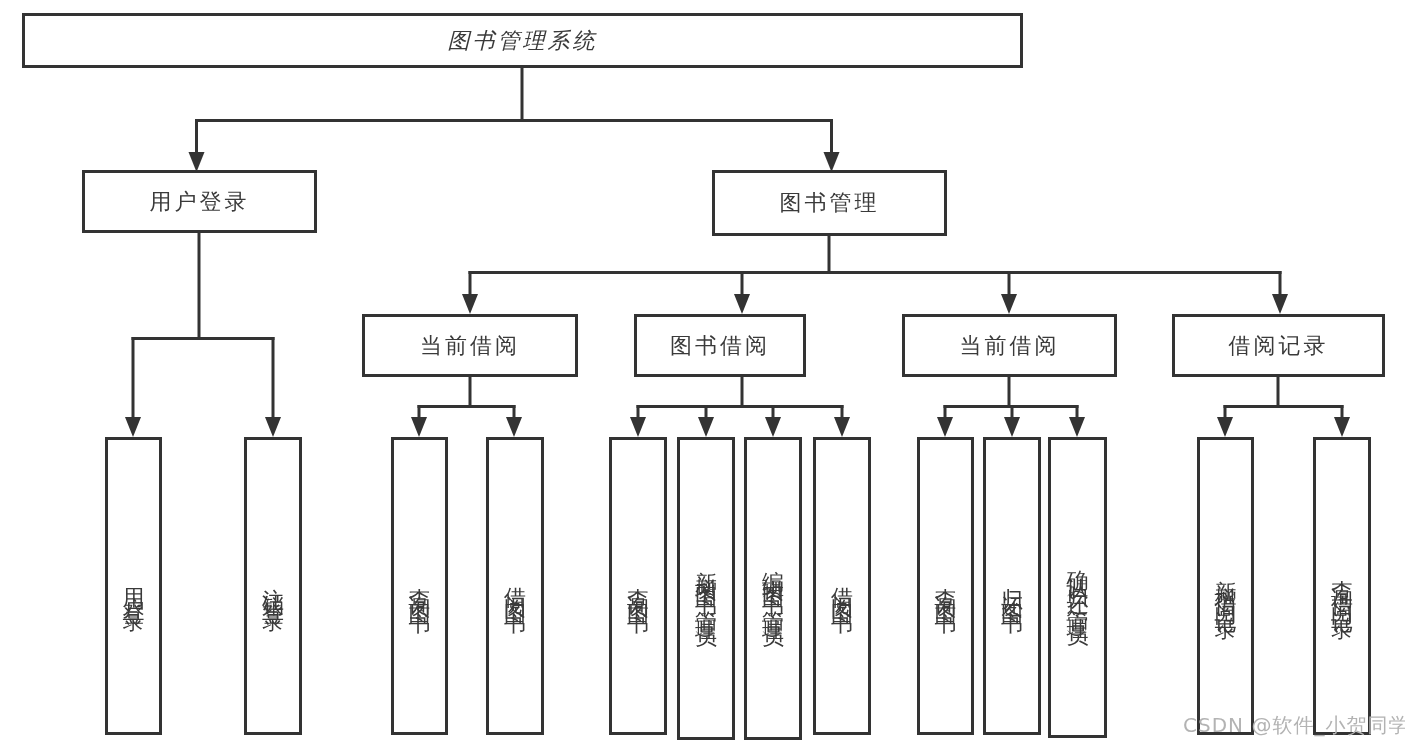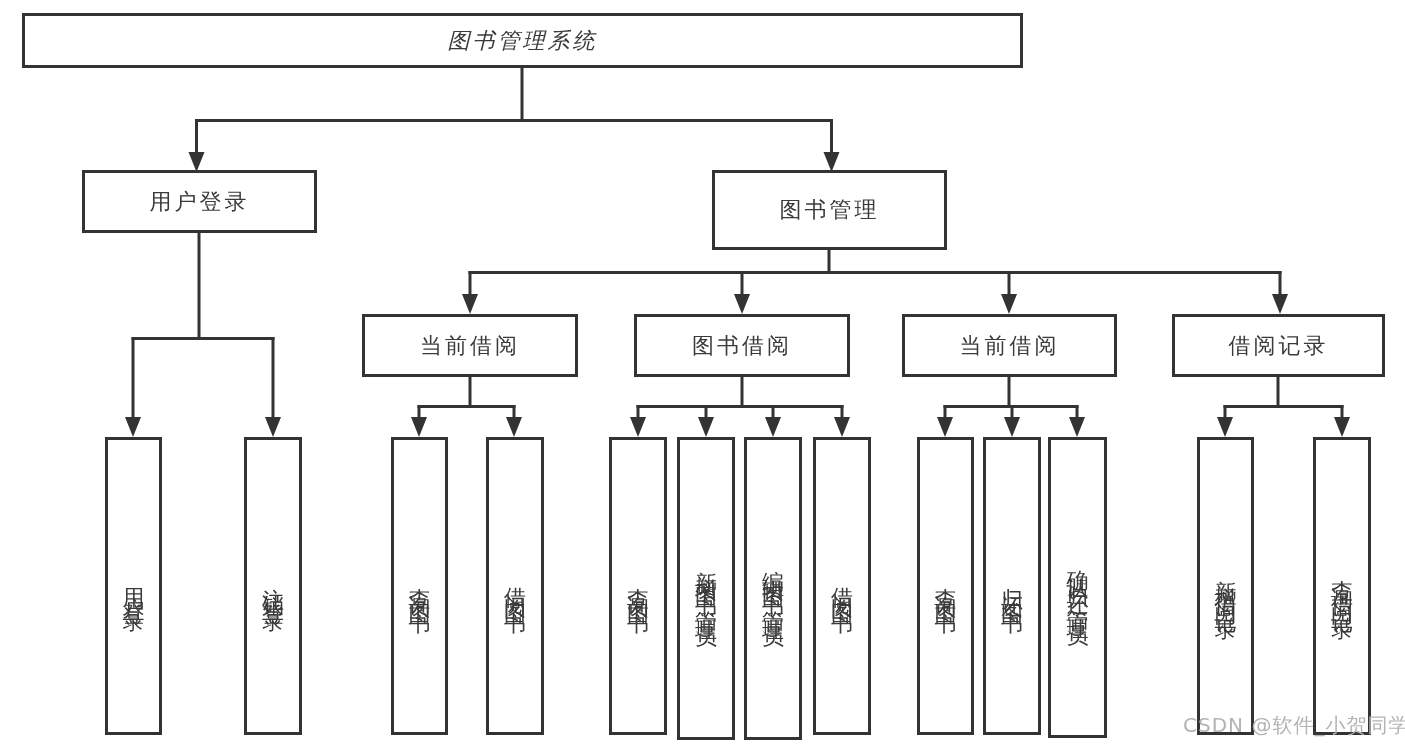--- a/index.html
+++ b/index.html
@@ -144,28 +144,28 @@
     </g>
   </svg>
 
   <div class="box" style="left:22px; top:13px; width:1001px; height:55px;font-style:italic;">
     <span class="hlabel">图书管理系统</span>
   </div>
 
   <div class="box" style="left:82px; top:170px; width:235px; height:63px;">
     <span class="hlabel">用户登录</span>
   </div>
-  <div class="box" style="left:712px; top:170px; width:235px; height:80px;">
+  <div class="box" style="left:712px; top:170px; width:235px; height:66px;">
     <span class="hlabel">图书管理</span>
   </div>
 
   <div class="box" style="left:362px; top:314px; width:216px; height:63px;">
     <span class="hlabel">当前借阅</span>
   </div>
-  <div class="box" style="left:634px; top:314px; width:216px; height:63px;">
+  <div class="box" style="left:634px; top:314px; width:172px; height:63px;">
     <span class="hlabel">图书借阅</span>
   </div>
   <div class="box" style="left:902px; top:314px; width:215px; height:63px;font-family:Liberation Serif, serif;">
     <span class="hlabel">当前借阅</span>
   </div>
   <div class="box" style="left:1172px; top:314px; width:213px; height:63px;">
     <span class="hlabel">借阅记录</span>
   </div>
 
   <div class="box" style="left:105px; top:437px; width:57px; height:298px;">

